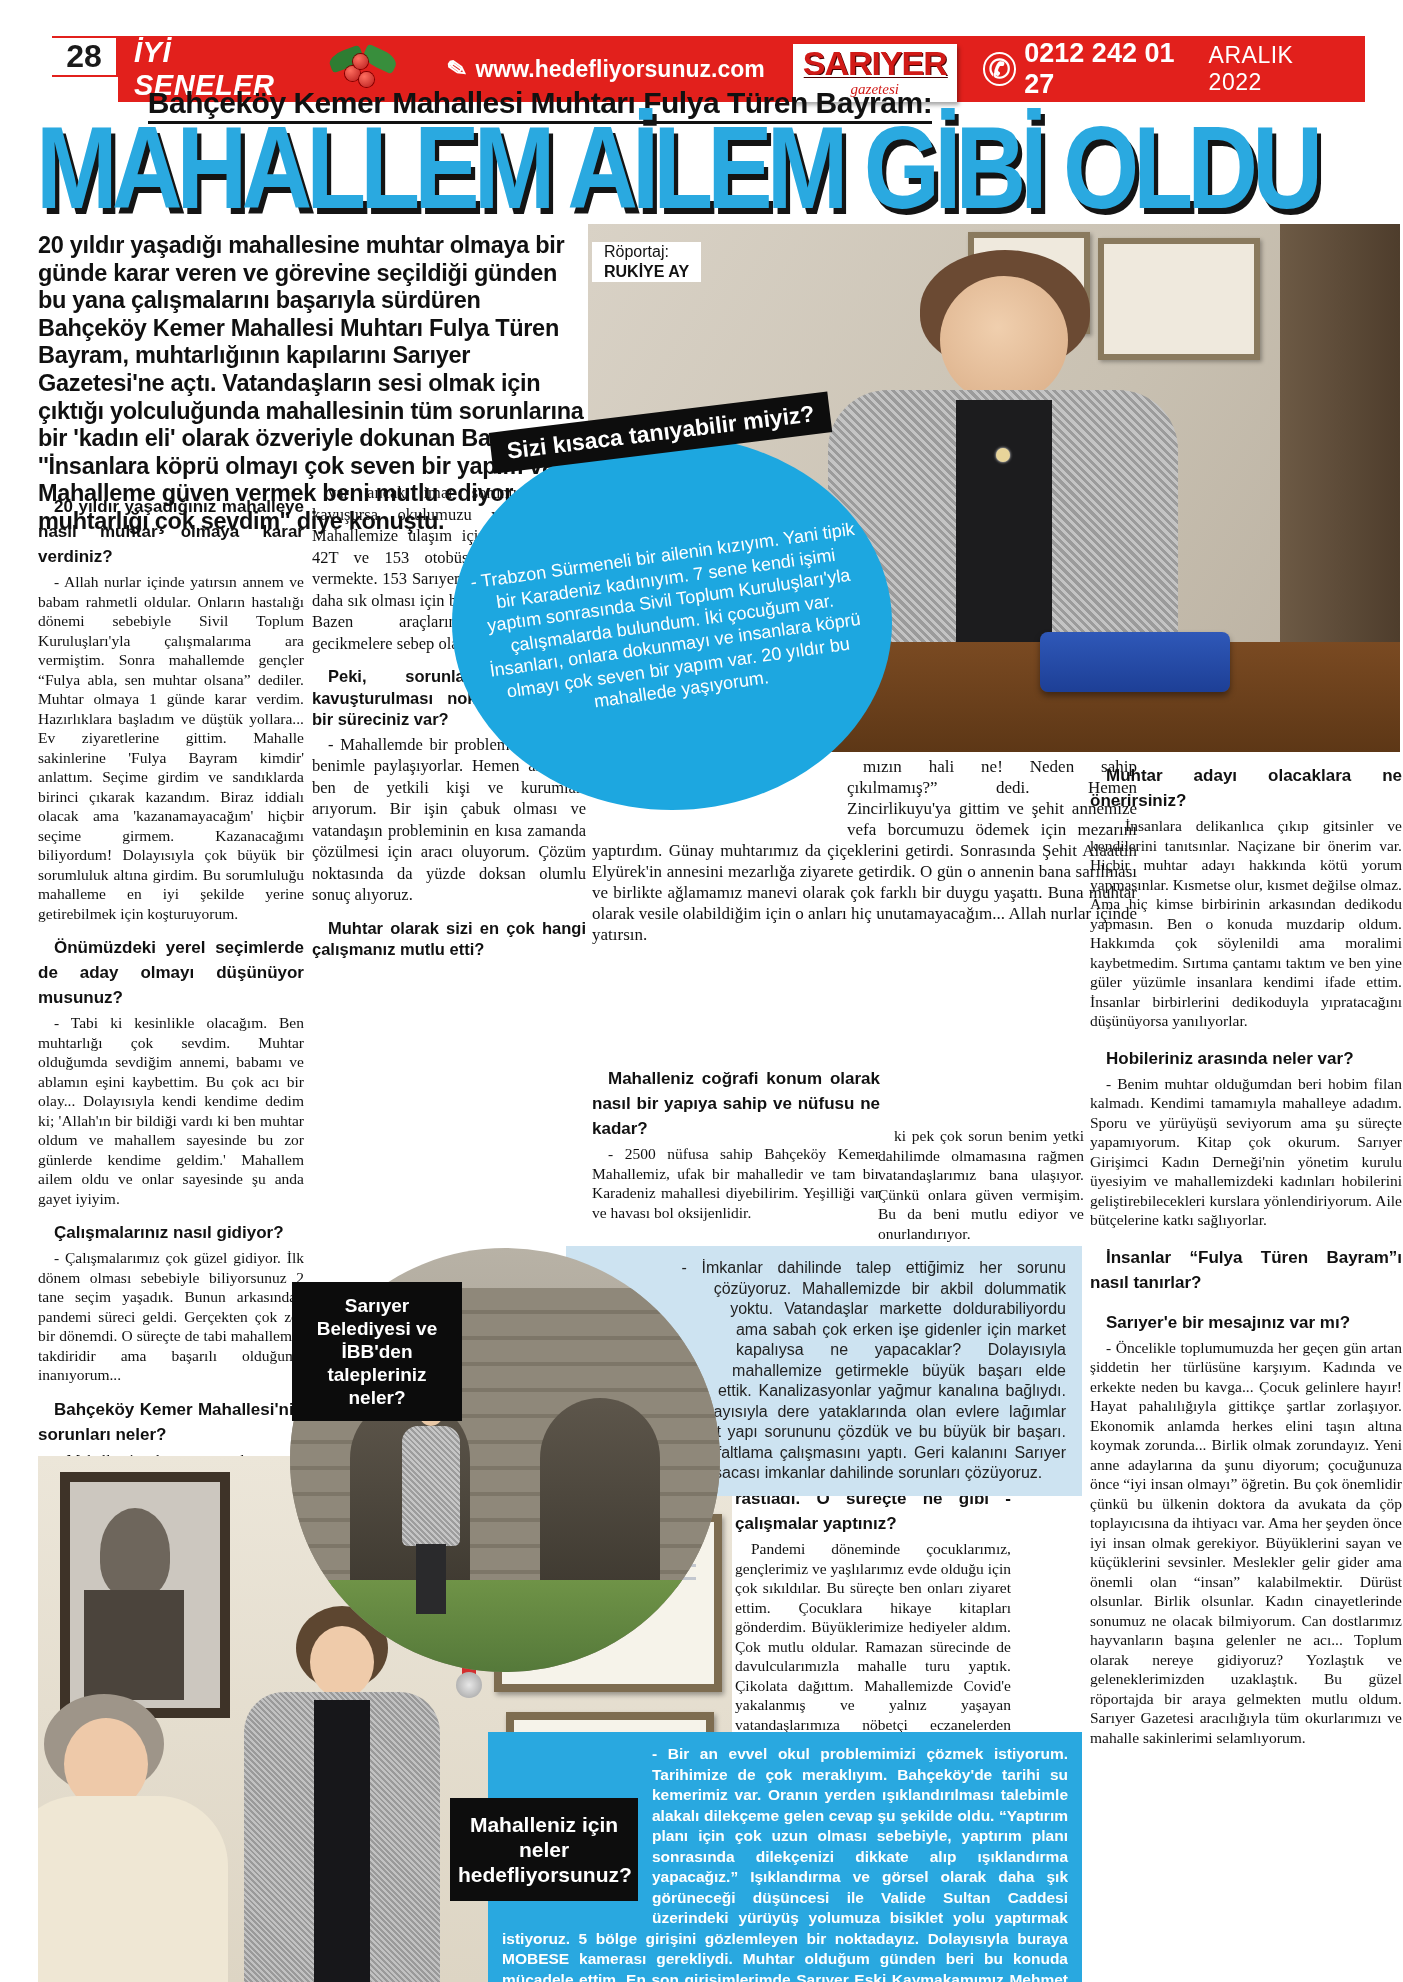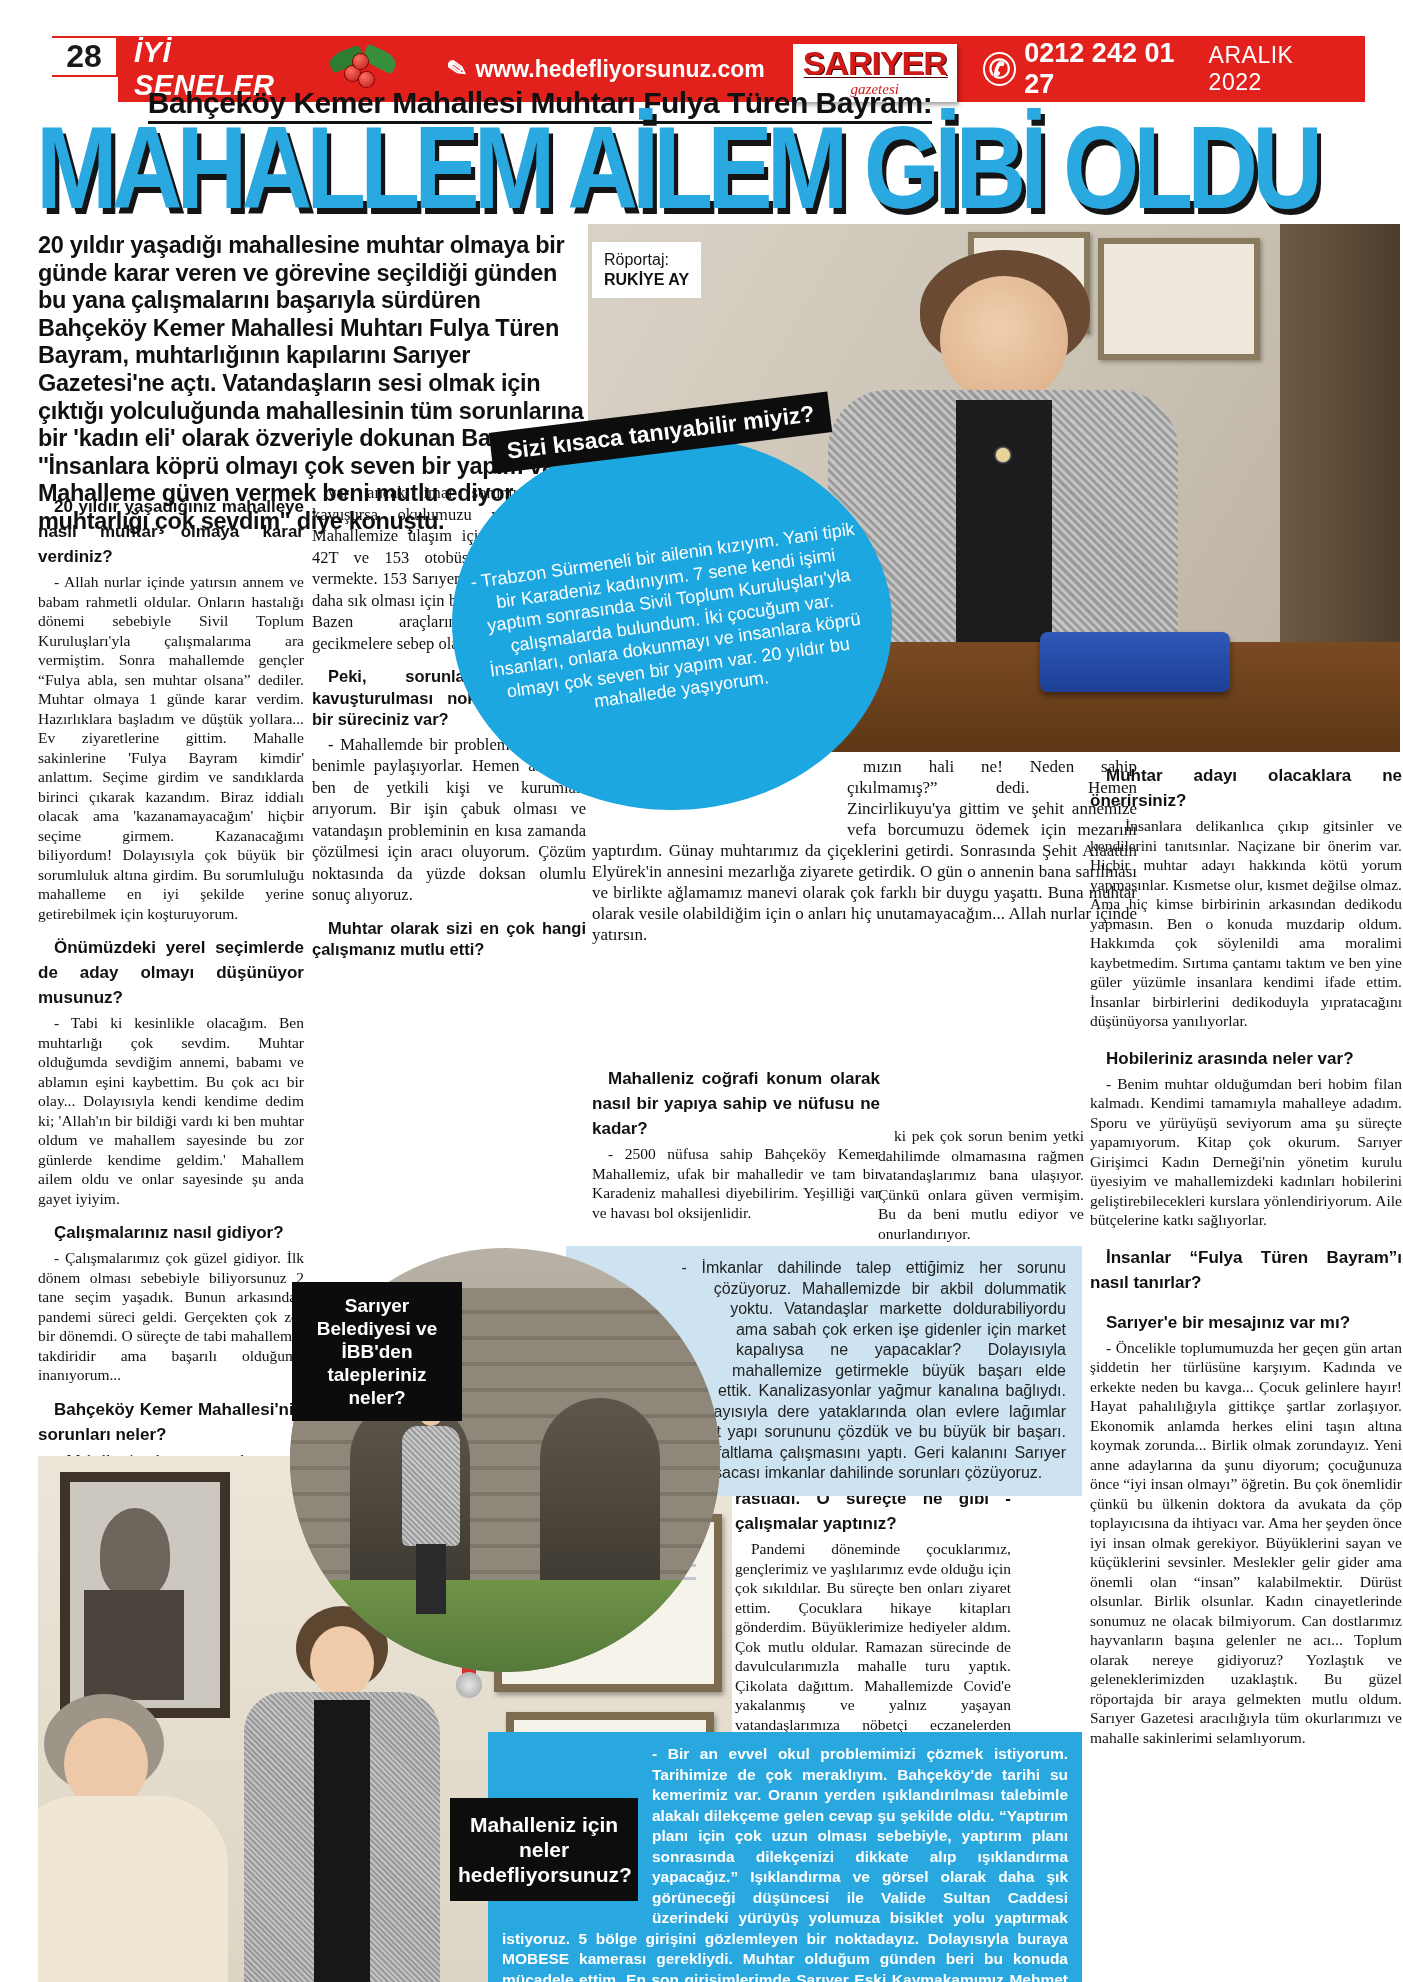--- a/index.html
+++ b/index.html
@@ -36,21 +36,21 @@
   .pm-frame{position:absolute;background:#efe9dd;border:6px solid #8a7a5e;box-shadow:2px 2px 4px rgba(0,0,0,.3);}
   .pm-f1{right:140px;top:14px;width:150px;height:110px;}
   .pm-f2{right:310px;top:8px;width:110px;height:90px;}
   .pm-desk{position:absolute;left:0;bottom:0;width:100%;height:110px;background:linear-gradient(#7a4a22,#5d3716);}
   .pm-folder{position:absolute;right:170px;bottom:60px;width:190px;height:60px;background:linear-gradient(#2f58b8,#1d3f96);border-radius:8px;box-shadow:0 4px 6px rgba(0,0,0,.4);}
   .pm-hair{position:absolute;left:332px;top:26px;width:170px;height:120px;border-radius:50% 50% 45% 45%;background:#6b4a33;}
   .pm-face{position:absolute;left:352px;top:52px;width:128px;height:128px;border-radius:50%;background:radial-gradient(circle at 45% 40%,#f0cfae,#d9ac85);}
   .pm-body{position:absolute;left:240px;top:166px;width:350px;height:260px;border-radius:60px 60px 0 0;background:repeating-linear-gradient(45deg,#9b9b9b 0 3px,#c4c4c4 3px 6px);}
   .pm-shirt{position:absolute;left:368px;top:176px;width:96px;height:250px;background:#1c1c1e;}
   .pm-neck{position:absolute;left:408px;top:224px;width:14px;height:14px;border-radius:50%;background:#e8d49a;box-shadow:0 0 3px #fff;}
-  #byline{position:absolute;left:592px;top:242px;background:#fff;padding:8px 12px;z-index:5;font-size:16px;line-height:20px;}
+  #byline{position:absolute;left:592px;top:242px;background:#fff;padding:0 12px;z-index:5;font-size:16px;line-height:20px;}
   #byline .nm{font-weight:bold;}
   
   #bubble{position:absolute;left:452px;top:436px;width:440px;height:374px;border-radius:50%;background:#1da7e0;z-index:6;display:flex;align-items:center;justify-content:center;}
   #bubble .bt{transform:rotate(-8deg);width:392px;color:#fff;font-size:18px;line-height:22.5px;text-align:center;}
   #bubble-label{position:absolute;left:490px;top:412px;z-index:7;background:#0d0d0d;color:#fff;font-size:23px;font-weight:bold;padding:7px 16px;transform:rotate(-7deg);white-space:nowrap;}
   
   .col{position:absolute;}
   .q{font-family:"Liberation Sans",sans-serif;font-weight:bold;font-size:17px;line-height:25px;text-align:justify;text-indent:16px;margin:12px 0 3px;}
   .a{font-family:"Liberation Serif",serif;font-size:15.5px;line-height:19.5px;text-align:justify;text-indent:16px;margin:0;}
   #col1{left:38px;top:482px;width:266px;}

